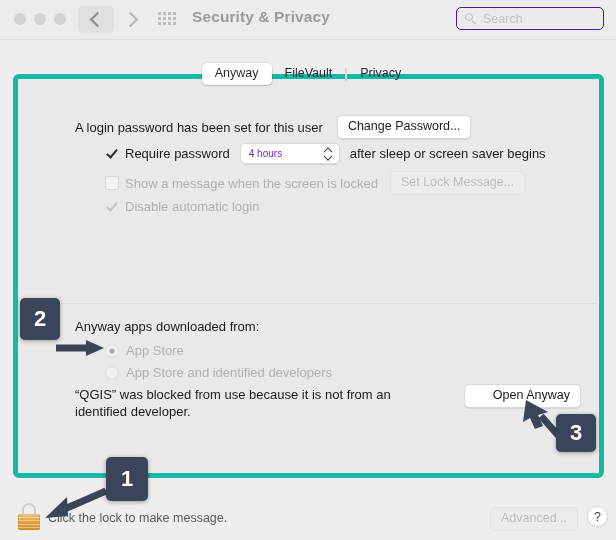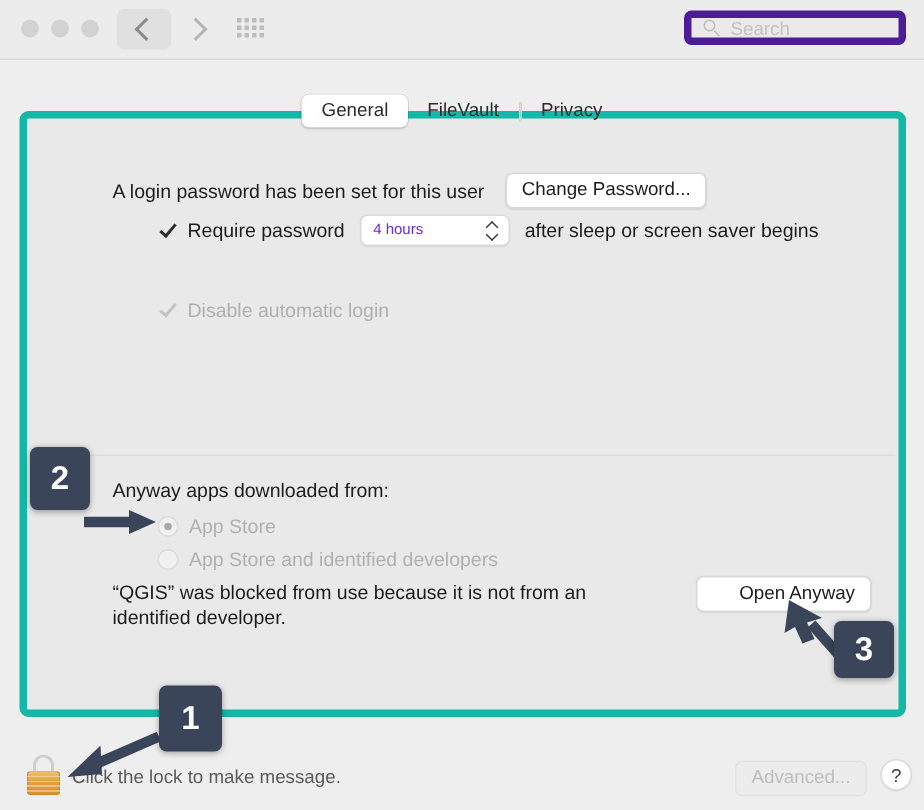--- a/index.html
+++ b/index.html
@@ -78,21 +78,21 @@
     font-weight: bold;
     color: #9b9b9b;
     letter-spacing: 0.1px;
   }
 
   .searchfield {
     position: absolute;
     top: 7px; right: 12px;
     width: 148px; height: 23px;
     background: #eaeaea;
-    border: 5px solid #4c1d95;
+    border: 1px solid #4c1d95;
     border-radius: 5px;
     box-sizing: border-box;
     display: flex; align-items: center;
   }
   .searchfield .mag {
     margin-left: 8px;
     width: 11px; height: 11px;
     position: relative;
   }
   .searchfield .mag::before {
@@ -392,30 +392,31 @@
     <i></i>
       <i></i>
       <i></i>
       <i></i>
     <i></i>
       <i></i>
       <i></i>
       <i></i>
   </div>
 
+  <div class="wintitle">Security &amp; Privacy</div>
 
   <div class="searchfield">
     <span class="mag"></span>
     <span class="ph">Search</span>
   </div>
 </div>
 
 <div class="tabbar">
   <div class="tabgroup">
-    <div class="tab selected">General</div>
+    <div class="tab selected">Anyway</div>
     <div class="tab">FileVault</div>
     <div class="tabsep"></div>
     <div class="tabsep"></div>
     <div class="tab">Privacy</div>
   </div>
 </div>
 
 <div class="panel">
 
   <div class="row" style="left:57px; top:36px;">
@@ -426,20 +427,25 @@
   <div class="row" style="left:87px; top:64px;">
     <span class="cbx checked"></span>
     <span class="lbl">Require password</span>
     <div class="popup" style="margin-left:10px;">
       <span class="val">4 hours</span>
       <span class="stepper"></span>
     </div>
     <span class="lbl" style="margin-left:10px;">after sleep or screen saver begins</span>
   </div>
 
+  <div class="row" style="left:87px; top:92px;">
+    <span class="cbx box"></span>
+    <span class="lbl dim">Show a message when the screen is locked</span>
+    <button class="pushbtn disabled" style="margin-left:12px;">Set Lock Message...</button>
+  </div>
 
   <div class="row" style="left:87px; top:120px;">
     <span class="cbx checked dimchk"></span>
     <span class="lbl dim">Disable automatic login</span>
   </div>
 
   <div class="separator" style="left:10px; top:224px; width:569px;"></div>
 
   <div class="row" style="left:57px; top:240px;">
     <span class="lbl">Anyway apps downloaded from:</span>

